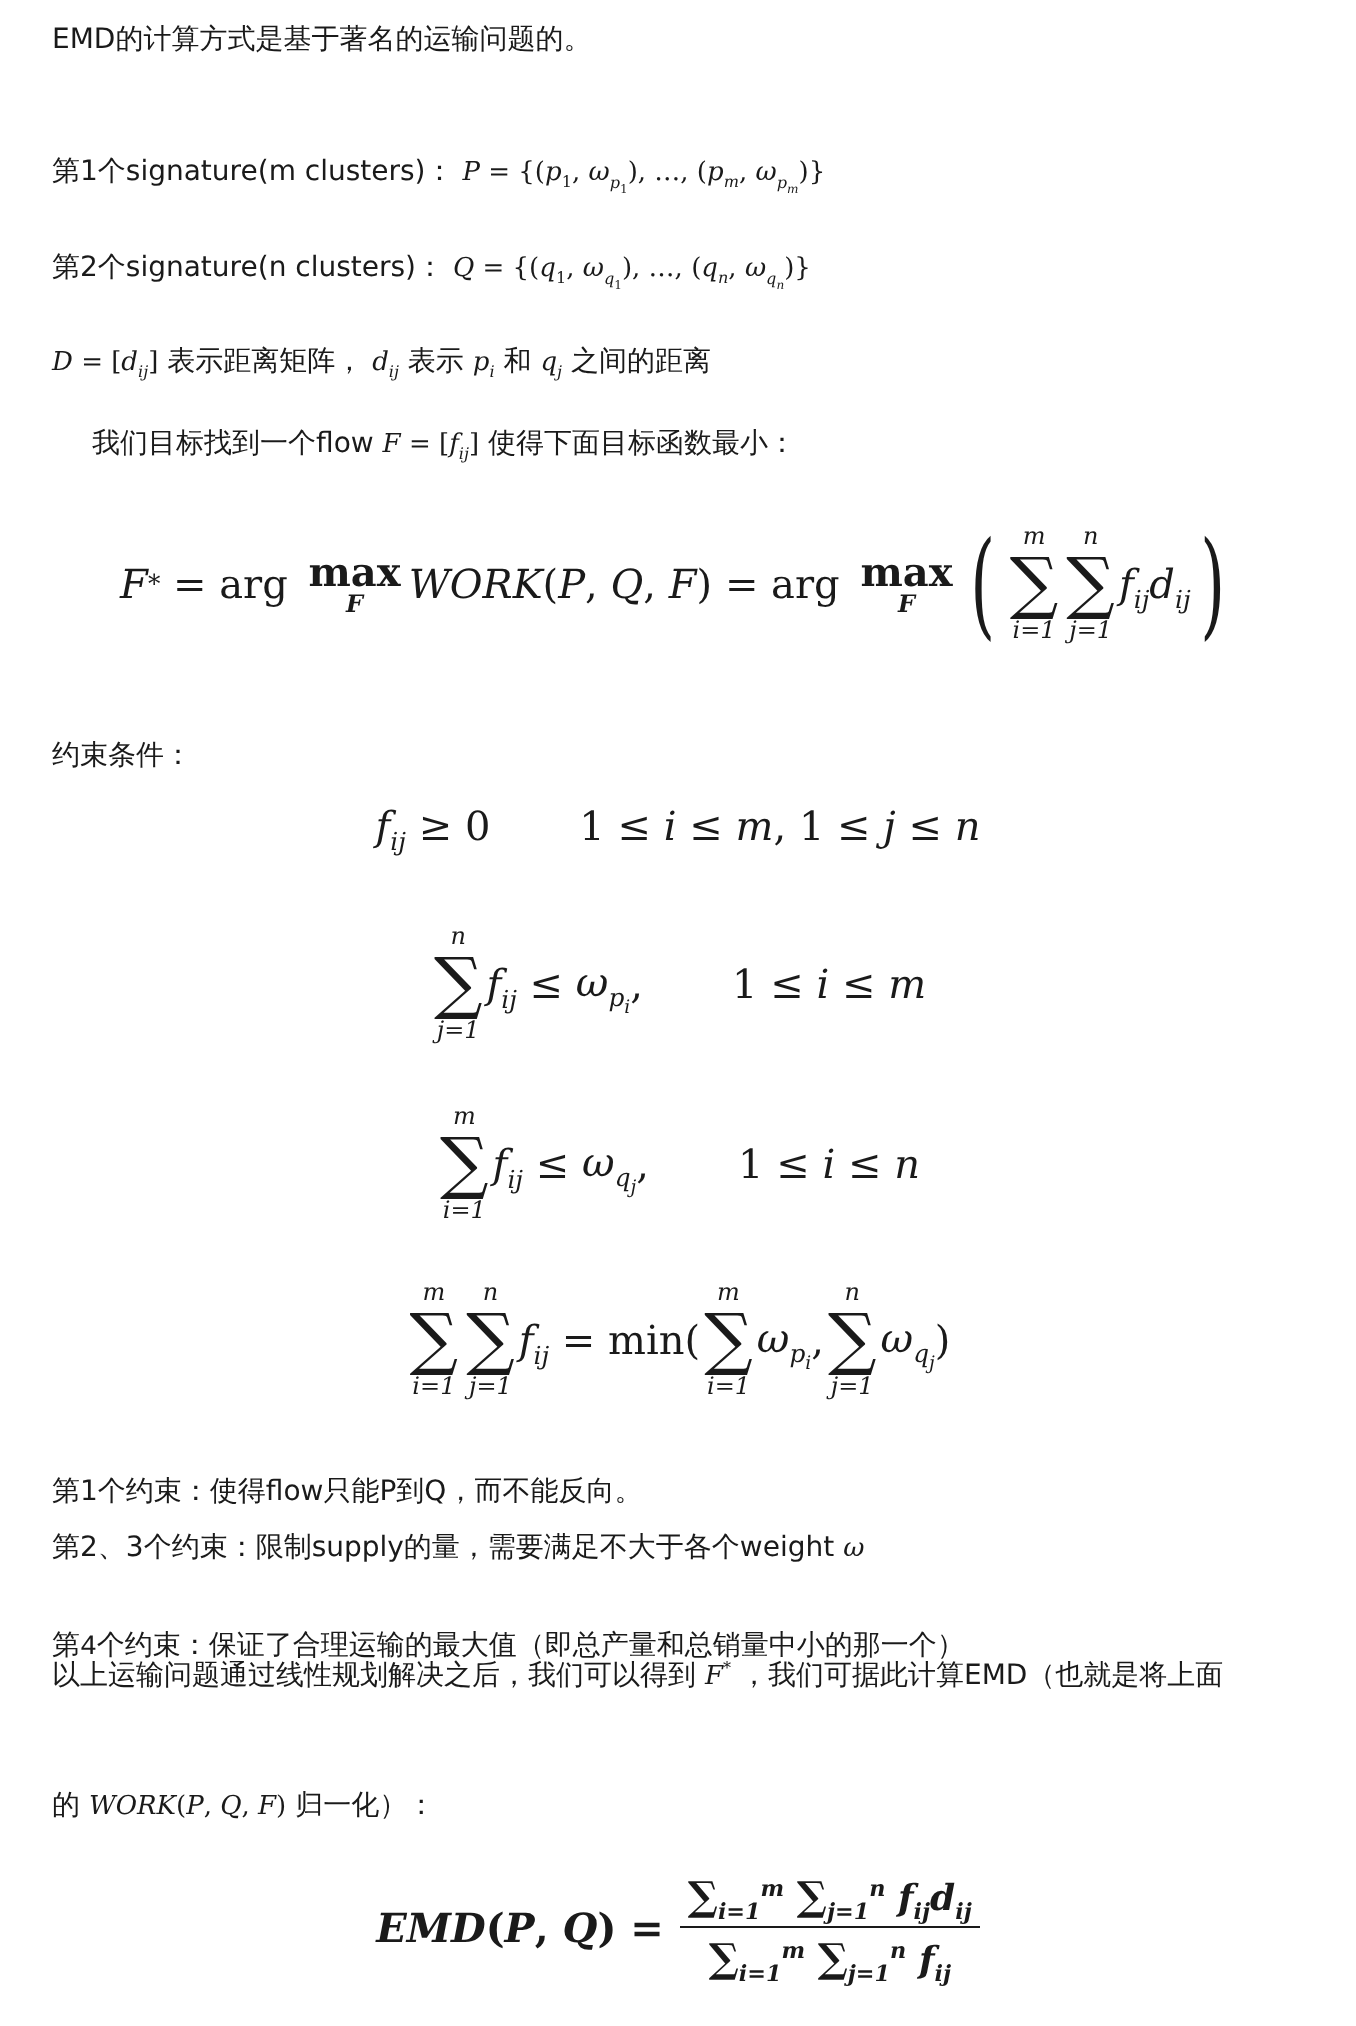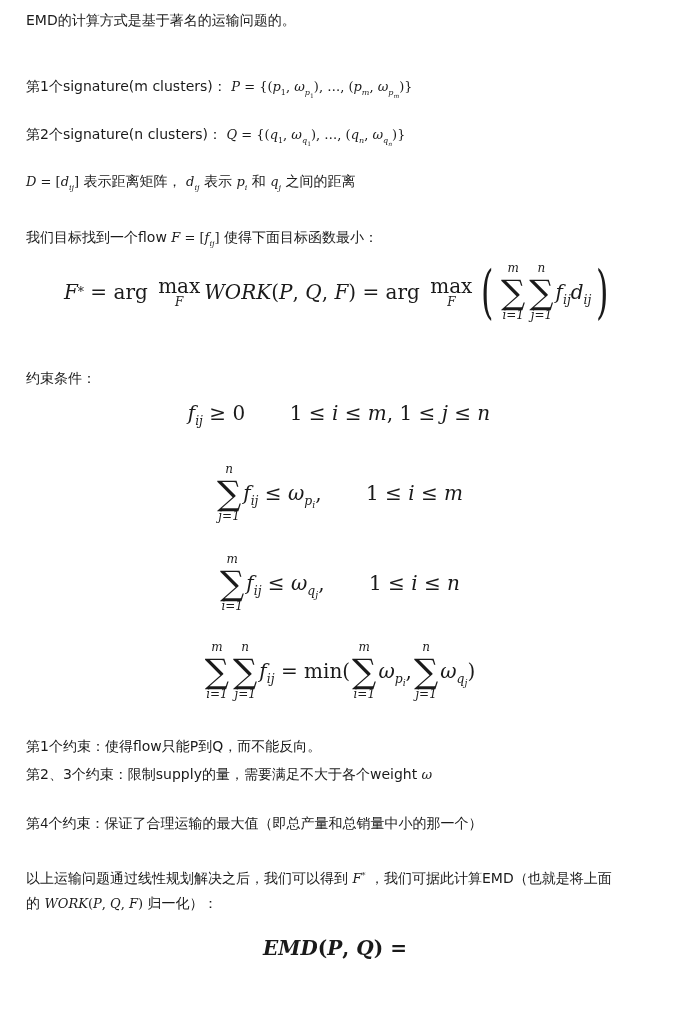--- a/index.html
+++ b/index.html
@@ -12,21 +12,21 @@
   .bold { font-weight: normal; }
   .m { font-family: "DejaVu Serif", "Liberation Serif", serif; font-style: italic; font-size: 13px; }
   .mr { font-family: "DejaVu Serif", "Liberation Serif", serif; font-style: normal; }
   sub, sup { font-size: 62%; line-height: 0; }
   .sub2 { font-size: 75%; }
   .center { position: absolute; left: 0; width: 678px; text-align: center; }
   .eq { display: inline-flex; align-items: center; font-family: "DejaVu Serif", "Liberation Serif", serif; font-size: 20px; }
   .sum { display: inline-flex; flex-direction: column; align-items: center; margin: 0 2px; line-height: 1; }
   .sum .sig { font-size: 34px; font-style: normal; line-height: 34px; }
   .sum .lim { font-size: 12px; font-style: italic; line-height: 13px; }
-  .under { display: inline-flex; flex-direction: column; align-items: center; line-height: 1; margin: 0 4px; }
+  .under { display: inline-flex; flex-direction: column; align-items: center; line-height: 1; margin: 0 4px; font-weight: bold; }
   .under .lim { font-size: 12px; font-style: italic; }
   .big-paren { font-size: 58px; font-style: normal; line-height: 1; font-weight: 100; transform: scaleX(0.55); display: inline-block; }
   .it { font-style: italic; }
   .frac { display: inline-flex; flex-direction: column; align-items: center; margin-left: 8px; }
   .frac .num, .frac .den { padding: 0 4px; white-space: nowrap; font-size: 18px; }
   .frac .bar { width: 100%; border-top: 1.3px solid #1a1a1a; margin: 3px 0; }
   .sm-sig { font-style: normal; font-size: 20px; }
 </style>
 </head>
 <body>
@@ -47,21 +47,21 @@
   <span class="m">D <span class="mr">= [</span>d<sub>ij</sub><span class="mr">]</span></span>
   <span>表示距离矩阵，</span>
   <span class="m">d<sub>ij</sub></span>
   <span>表示</span>
   <span class="m">p<sub>i</sub></span>
   <span>和</span>
   <span class="m">q<sub>j</sub></span>
   <span>之间的距离</span>
 </div>
 
-<div class="line" style="top:227px;">
+<div class="line" style="top:212px;margin-left:20px;">
   <span>我们目标找到一个flow</span>
   <span class="m">F <span class="mr">= [</span>f<sub>ij</sub><span class="mr">]</span></span>
   <span>使得下面</span><span class="bold">目标函数</span><span>最小：</span>
 </div>
 
 <div class="center" style="top:262px;">
   <span class="eq">
     <span class="it">F</span><sup>*</sup>&nbsp;=&nbsp;arg&nbsp;<span class="under">
         <span>max</span>
         <span class="lim">F</span>
@@ -141,31 +141,33 @@
   </span>
 </div>
 
 <div class="line" style="top:736px;">第1个约束：使得flow只能P到Q，而不能反向。</div>
 <div class="line" style="top:764px;">
   <span>第2、3个约束：限制supply的量，需要满足不大于各个weight</span>
   <span class="m">ω</span>
 </div>
 <div class="line" style="top:814px;font-family:Liberation Mono, monospace;">第4个约束：保证了合理运输的最大值（即总产量和总销量中小的那一个）</div>
 
-<div class="line" style="top:868px;">
+<div class="line" style="top:828px;">
   <span>以上运输问题通过线性规划解决之后，我们可以得到</span>
   <span class="m">F<sup class="mr">*</sup></span>
   <span>，我们可据此计算EMD（也就是将上面</span>
 </div>
 <div class="line" style="top:893px;">
   <span>的</span>
   <span class="m">WORK<span class="mr">(</span>P<span class="mr">,</span> Q<span class="mr">,</span> F<span class="mr">)</span></span>
   <span>归一化）：</span>
 </div>
 
 <div class="center" style="top:936px;font-weight:bold;">
   <span class="eq">
     <span class="it">EMD</span>(<span class="it">P</span>,&nbsp;<span class="it">Q</span>)&nbsp;=
     <span class="frac">
+      <span class="num"><span class="sm-sig">∑</span><sub class="it">i=1</sub><sup class="it">m</sup>&nbsp;<span class="sm-sig">∑</span><sub class="it">j=1</sub><sup class="it">n</sup>&nbsp;<span class="it">f<sub>ij</sub>d<sub>ij</sub></span></span>
       <span class="bar"></span>
+      <span class="den"><span class="sm-sig">∑</span><sub class="it">i=1</sub><sup class="it">m</sup>&nbsp;<span class="sm-sig">∑</span><sub class="it">j=1</sub><sup class="it">n</sup>&nbsp;<span class="it">f<sub>ij</sub></span></span>
     </span>
   </span>
 </div>
 
 </body></html>

